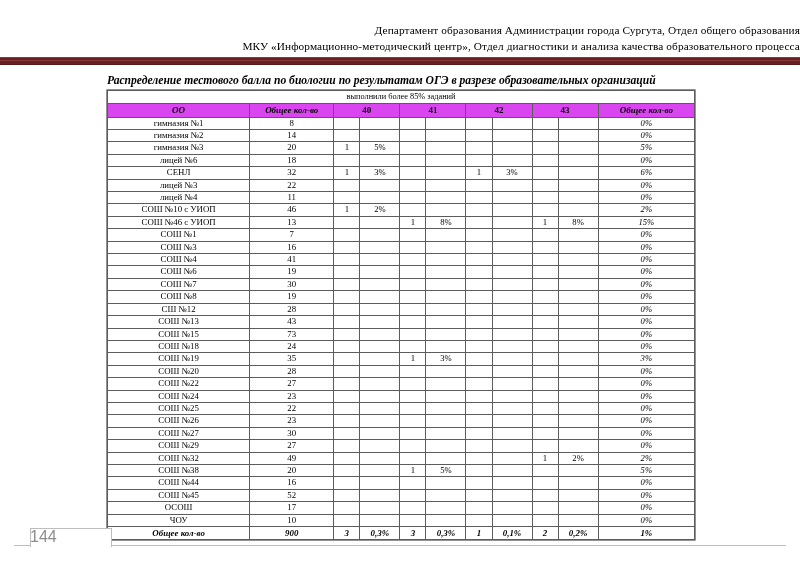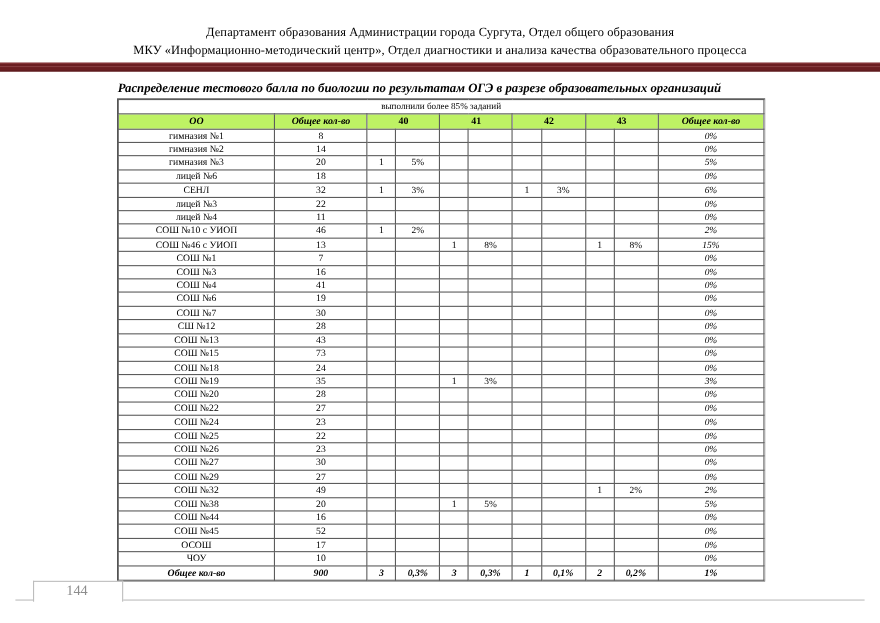--- a/index.html
+++ b/index.html
@@ -9,21 +9,21 @@
     font-family:"Liberation Serif", serif;
     color:#000;
     overflow:hidden;
     position:relative;
   }
   .page{position:absolute;inset:0;background:#fff;}
 
   
   .runhead{
     position:absolute;left:0;top:22px;width:800px;
-    text-align:center;
+    text-align:right;
   }
   .runhead div{
     font-size:11.3px;
     line-height:16px;
     letter-spacing:0.1px;
     white-space:nowrap;
   }
   .rule{
     position:absolute;left:0;top:57px;width:800px;height:6px;
     background:#6b1f22;
@@ -64,21 +64,21 @@
     overflow:hidden;
     white-space:nowrap;
   }
   .banner td{
     height:12px;line-height:12px;
     font-size:8.3px;
     background:#ffffff;
     border:1px solid #5c5c5c;
   }
   .hdr td{
-    background:#bef264;
+    background:#d946ef;
     font-weight:bold;
     font-size:9px;
     height:12.6px;line-height:12.6px;
   }
   .hdr td.ital{font-style:italic;font-weight:bold;}
   .name{font-size:8.8px;}
   .num{font-size:8.8px;}
   .pct{font-size:8.6px;}
   .tot td{
     font-style:italic;
@@ -99,23 +99,23 @@
   }
   .foot-tab{
     position:absolute;left:30px;top:0px;width:80px;height:18px;
     border-left:1px solid #bdbdbd;
     border-right:1px solid #bdbdbd;
     border-top:1px solid #bdbdbd;
     background:#fff;
   }
   .foot-num{
     position:absolute;left:30px;top:0px;width:80px;height:18px;
-    line-height:18px;text-align:center;
-    font-size:13px;color:#8d8d8d;
-    font-family:Liberation Serif, serif;
+    line-height:18px;
+    font-size:16px;color:#8d8d8d;
+    font-family:Liberation Sans, sans-serif;
   }
 </style>
 </head>
 <body>
 
 <div class="page">
 
   <div class="runhead">
     <div>Департамент образования Администрации города Сургута, Отдел общего образования</div>
     <div>МКУ «Информационно-методический центр», Отдел диагностики и анализа качества образовательного процесса</div>
@@ -330,20 +330,33 @@
             <td class="pct"></td>
             <td class="num"></td>
             <td class="pct"></td>
             <td class="num"></td>
             <td class="pct"></td>
             <td class="num"></td>
             <td class="pct"></td>
             <td class="pct lastcol">0%</td>
           </tr>
           <tr>
+            <td class="name">СОШ №8</td>
+            <td class="num">19</td>
+            <td class="num"></td>
+            <td class="pct"></td>
+            <td class="num"></td>
+            <td class="pct"></td>
+            <td class="num"></td>
+            <td class="pct"></td>
+            <td class="num"></td>
+            <td class="pct"></td>
+            <td class="pct lastcol">0%</td>
+          </tr>
+          <tr>
             <td class="name">СШ №12</td>
             <td class="num">28</td>
             <td class="num"></td>
             <td class="pct"></td>
             <td class="num"></td>
             <td class="pct"></td>
             <td class="num"></td>
             <td class="pct"></td>
             <td class="num"></td>
             <td class="pct"></td>

